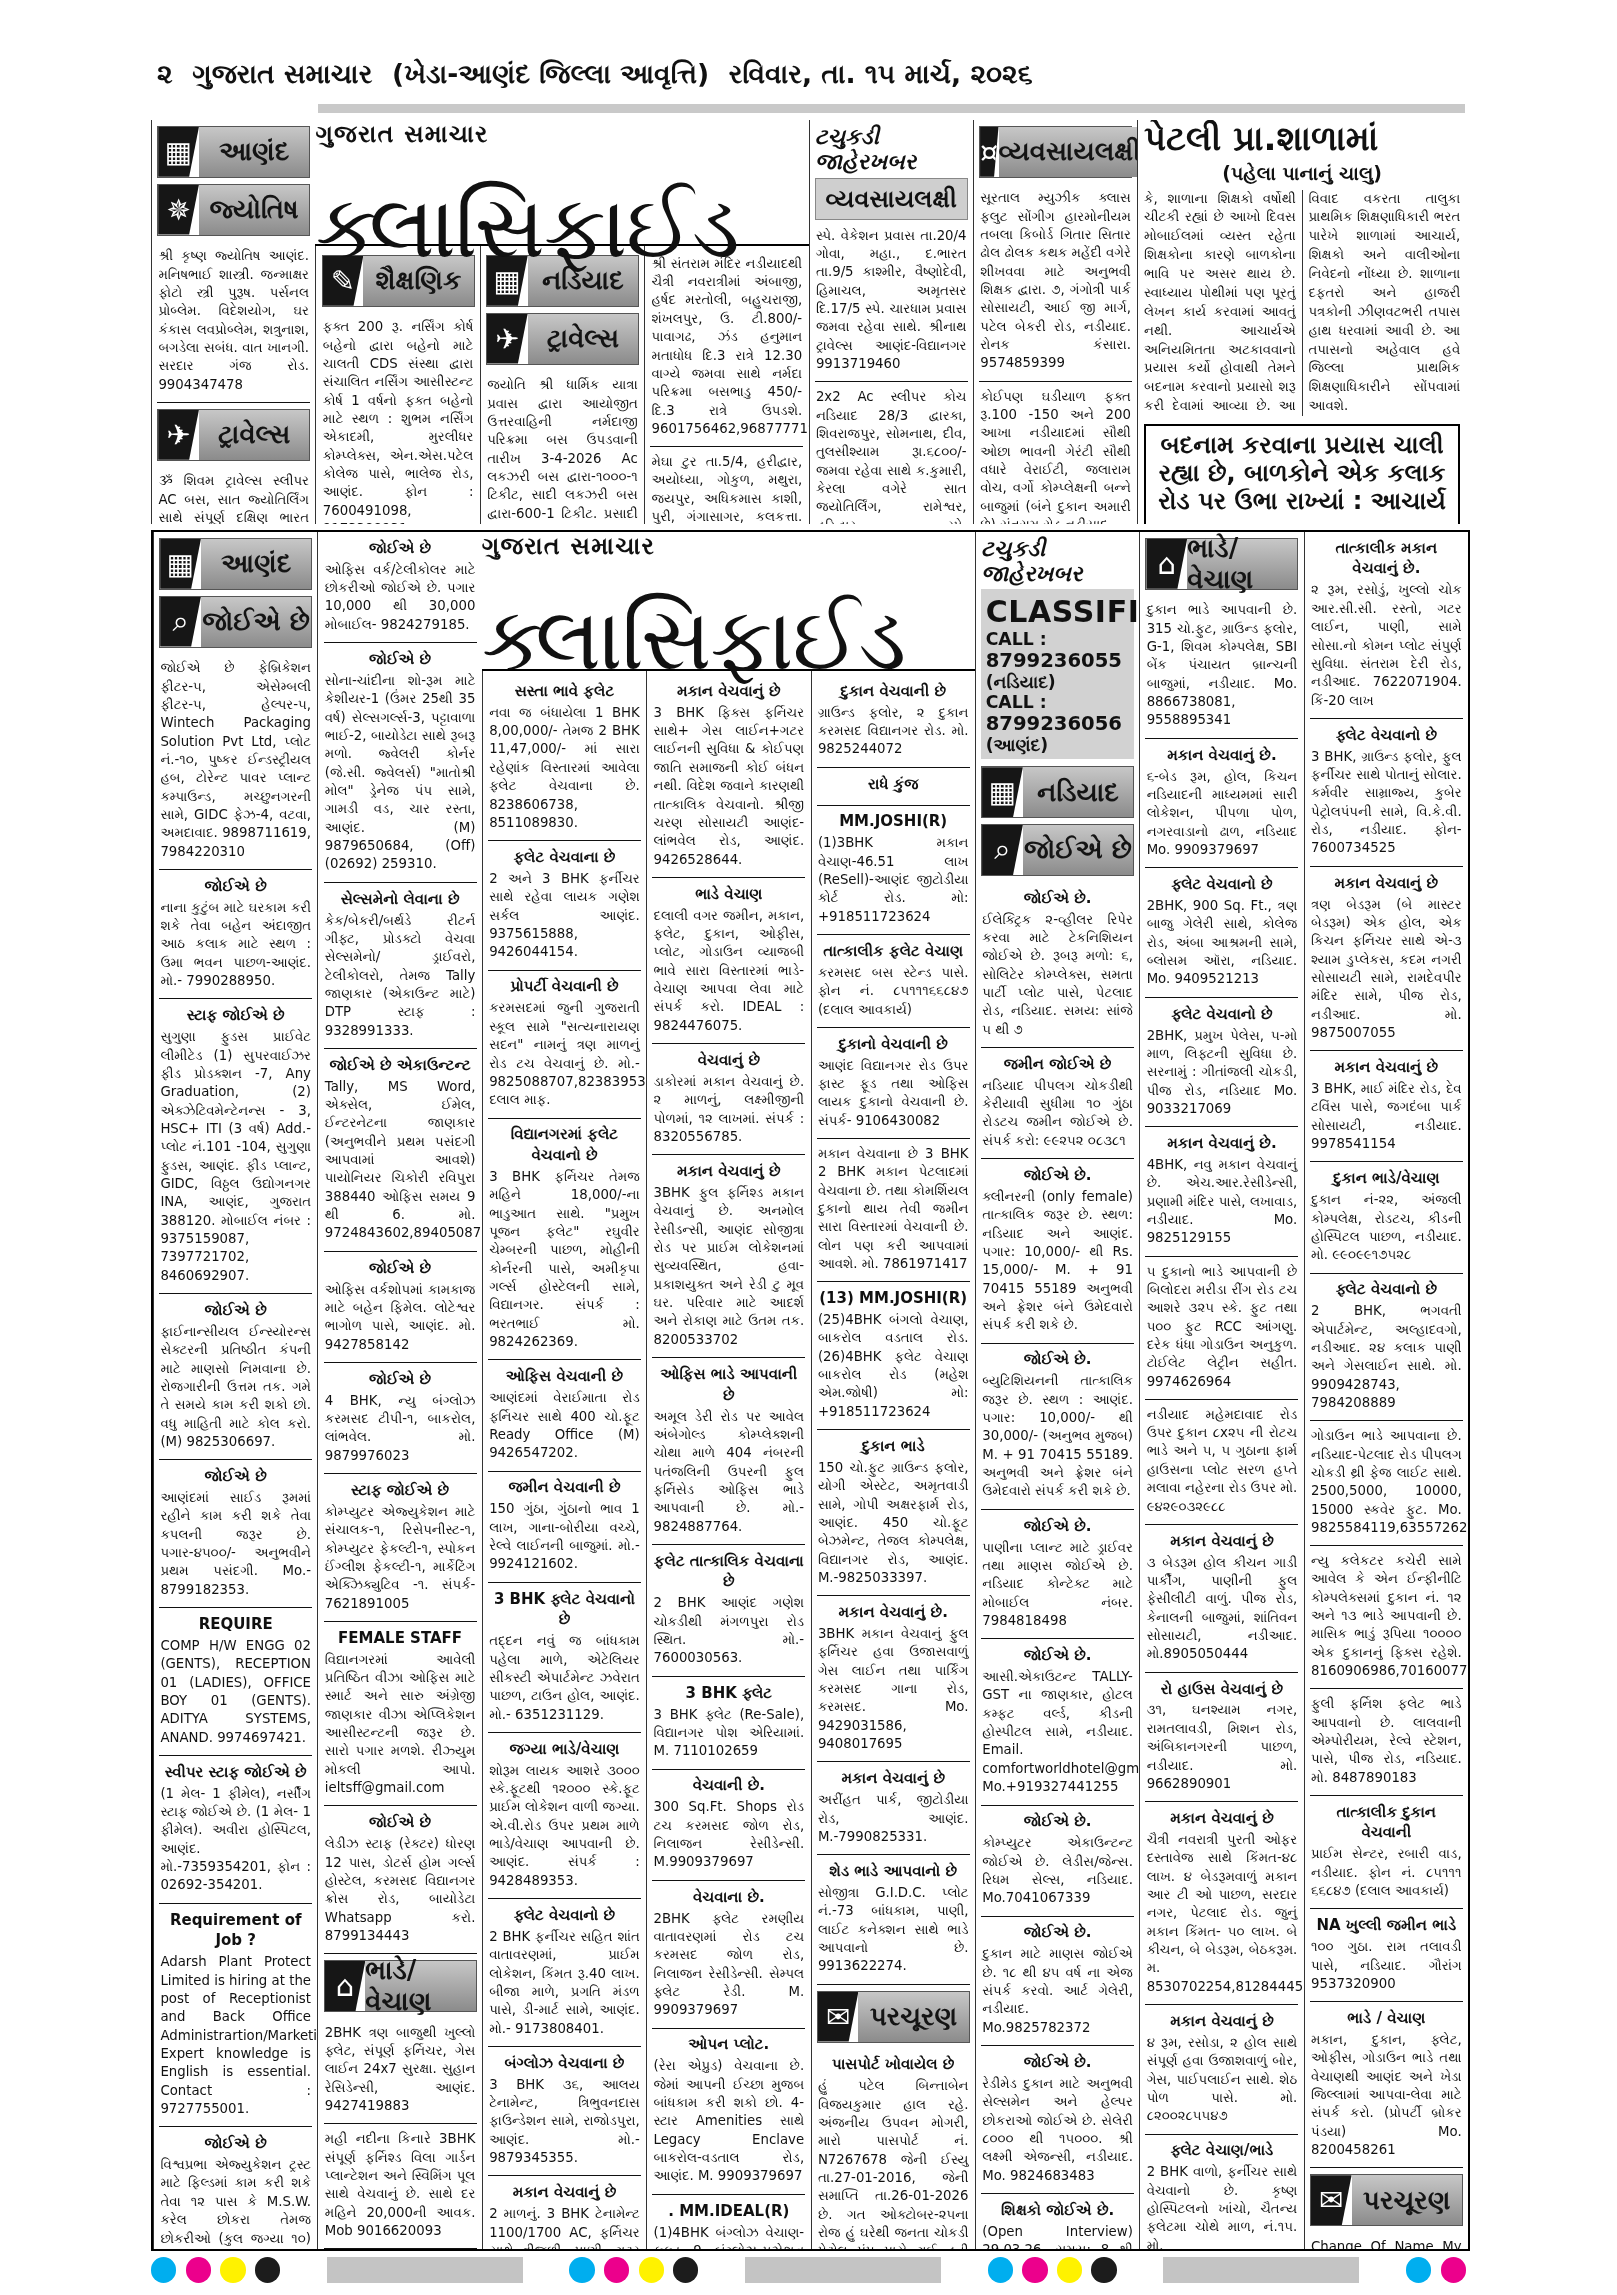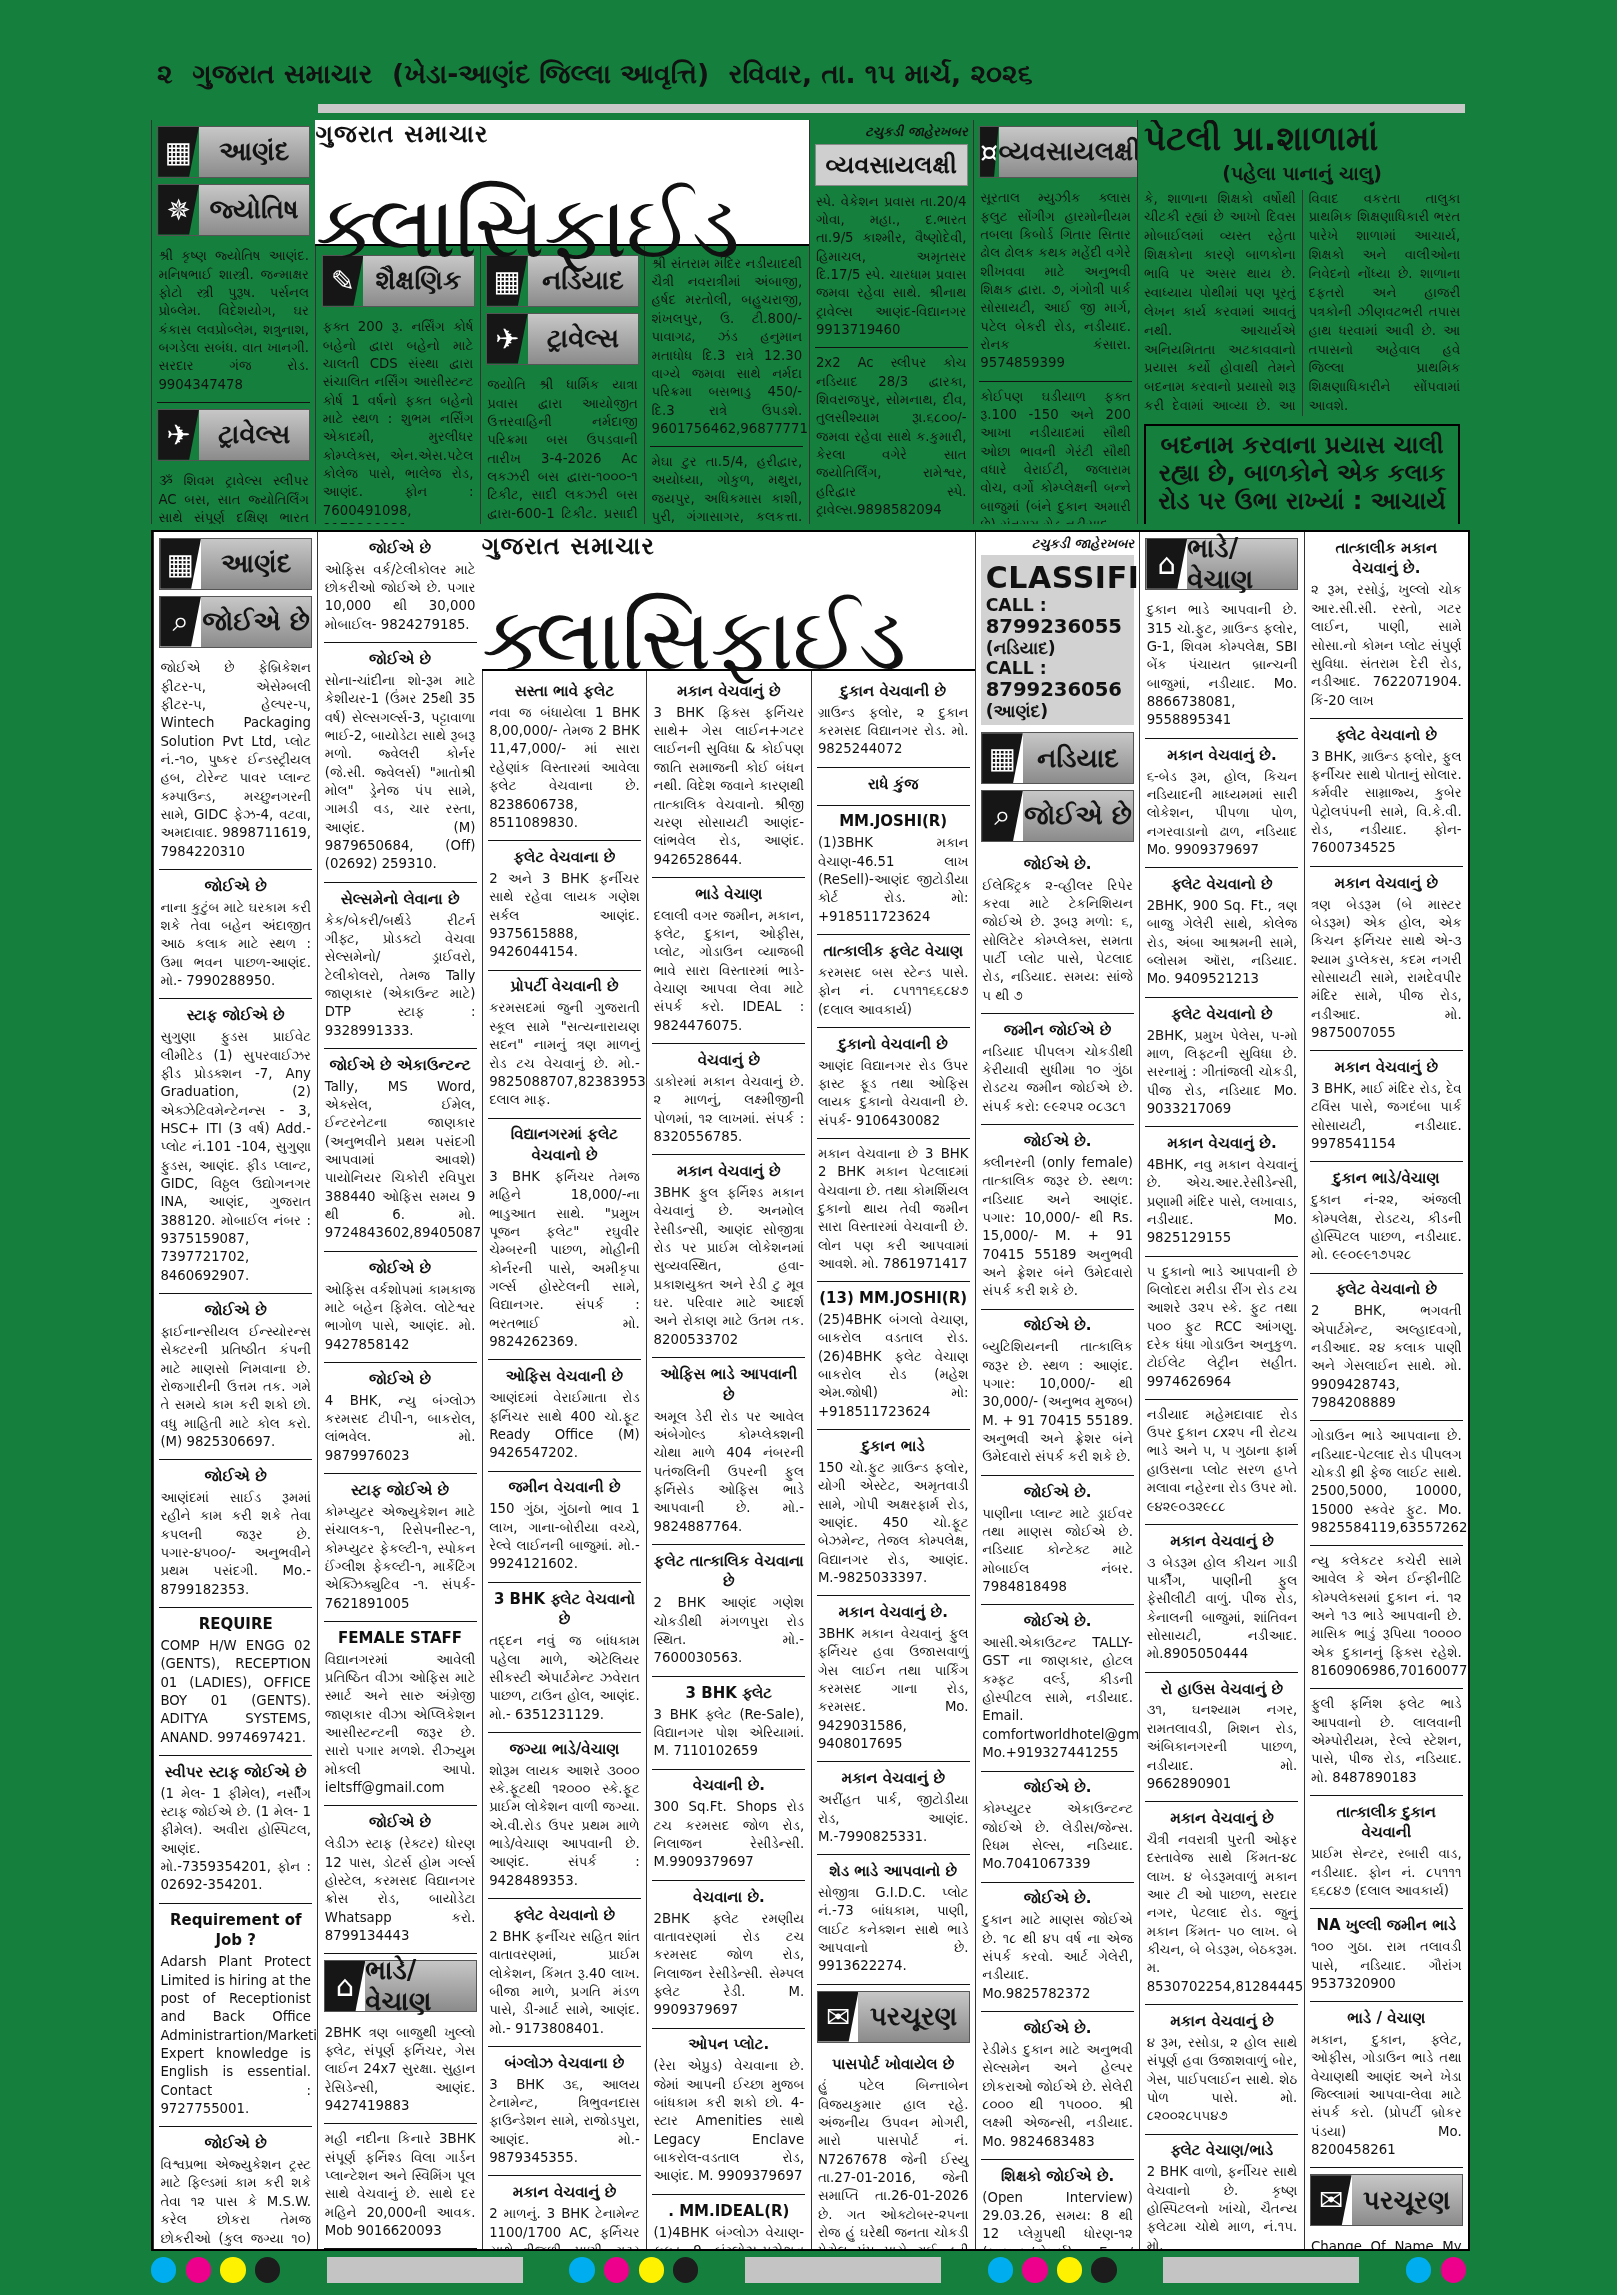--- a/index.html
+++ b/index.html
@@ -1,16 +1,16 @@
 <!DOCTYPE html>
 <html style="font-size:9.2px"><head>
 <meta charset="utf-8">
 <style>
   html,body{margin:0;padding:0;background:#e8e8e8;}
-  .page{position:relative;width:1617px;height:2295px;background:#15803d;
+  .page{position:relative;width:1617px;height:2295px;background:#ffffff;
         font-family:"DejaVu Sans","Liberation Sans",sans-serif;color:#111;overflow:hidden;}
   
   .top-header{position:absolute;left:157px;top:58px;font-size:26.6px;font-weight:bold;white-space:nowrap;}
   .top-header span{margin-right:10.4px;}
   .top-rule{position:absolute;left:318px;top:104px;width:1147px;height:9.2px;background:#c9c9c9;}
   
   .upper{position:absolute;left:151px;top:120px;width:1315px;height:404px;display:grid;
          grid-template-columns:repeat(8,1fr);}
   .lower{position:absolute;left:151px;top:530px;width:1315px;height:1717px;border:2.9px solid #000;
          display:grid;grid-template-columns:repeat(8,1fr);background:#fff;}
@@ -29,21 +29,21 @@
   .badge{display:flex;height:50px;margin:5.8px 0;border:0.6px solid #555;}
   .badge .ic{width:27%;background:#161616;color:#fff;display:flex;align-items:center;
              justify-content:center;font-size:29px;clip-path:polygon(0 0,100% 0,76% 100%,0 100%);}
   .badge .lb{flex:1;background:linear-gradient(180deg,#c7c7c7,#8b8b8b);color:#141414;font-weight:bold;
              font-size:26px;display:flex;align-items:center;justify-content:center;}
   
   .ad{border-bottom:1.2px solid #111;padding:5.8px 1.2px 8px;font-size:13.3px;line-height:1.38;text-align:justify;}
   .ad .h{text-align:center;font-weight:bold;font-size:15px;margin-bottom:2.3px;}
   
   .tags{padding:3.5px 0 1.2px;}
-  .tagline{font-weight:bold;font-style:italic;font-size:13px;text-align:right;}
+  .tagline{font-weight:bold;font-style:italic;font-size:22px;text-align:left;}
   .tagbox{background:#cfcfcf;border:1.2px solid #888;margin-top:4.6px;padding:5.8px 2.3px;text-align:center;
           font-weight:bold;font-size:24px;}
   .callbox{background:#d2d2d2;margin-top:3.5px;padding:4.6px;}
   .callbox .ttl{font-weight:bold;font-size:30px;letter-spacing:0.6px;}
   .callrow{font-size:17.3px;font-weight:bold;}
   .callrow .num{font-size:19.6px;}
   
   .article{grid-column:7/9;padding:0 5.8px;border-left:1.2px solid #333;overflow:hidden;}
   .article .hl{font-size:34px;font-weight:bold;line-height:1.1;margin-top:0;}
   .article .sub{font-size:19px;font-weight:bold;text-align:center;margin:4.6px 0;}

